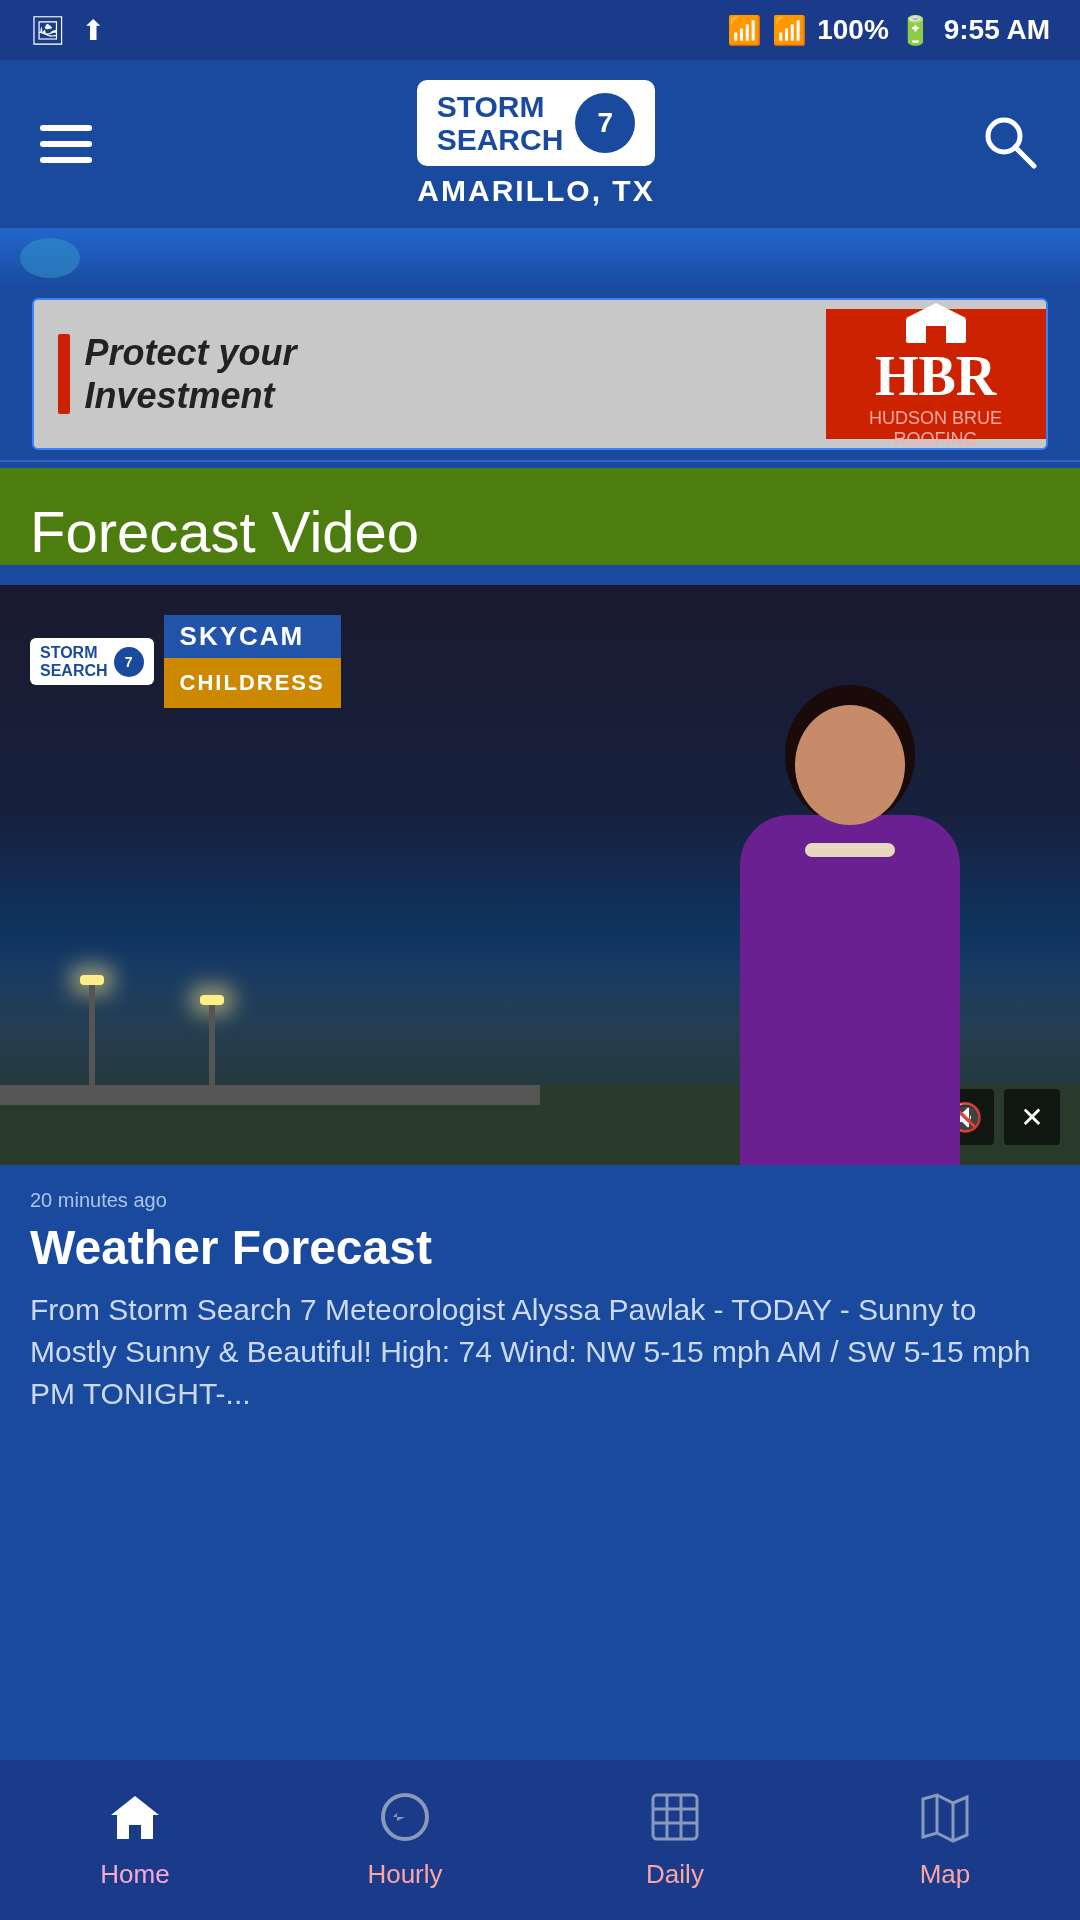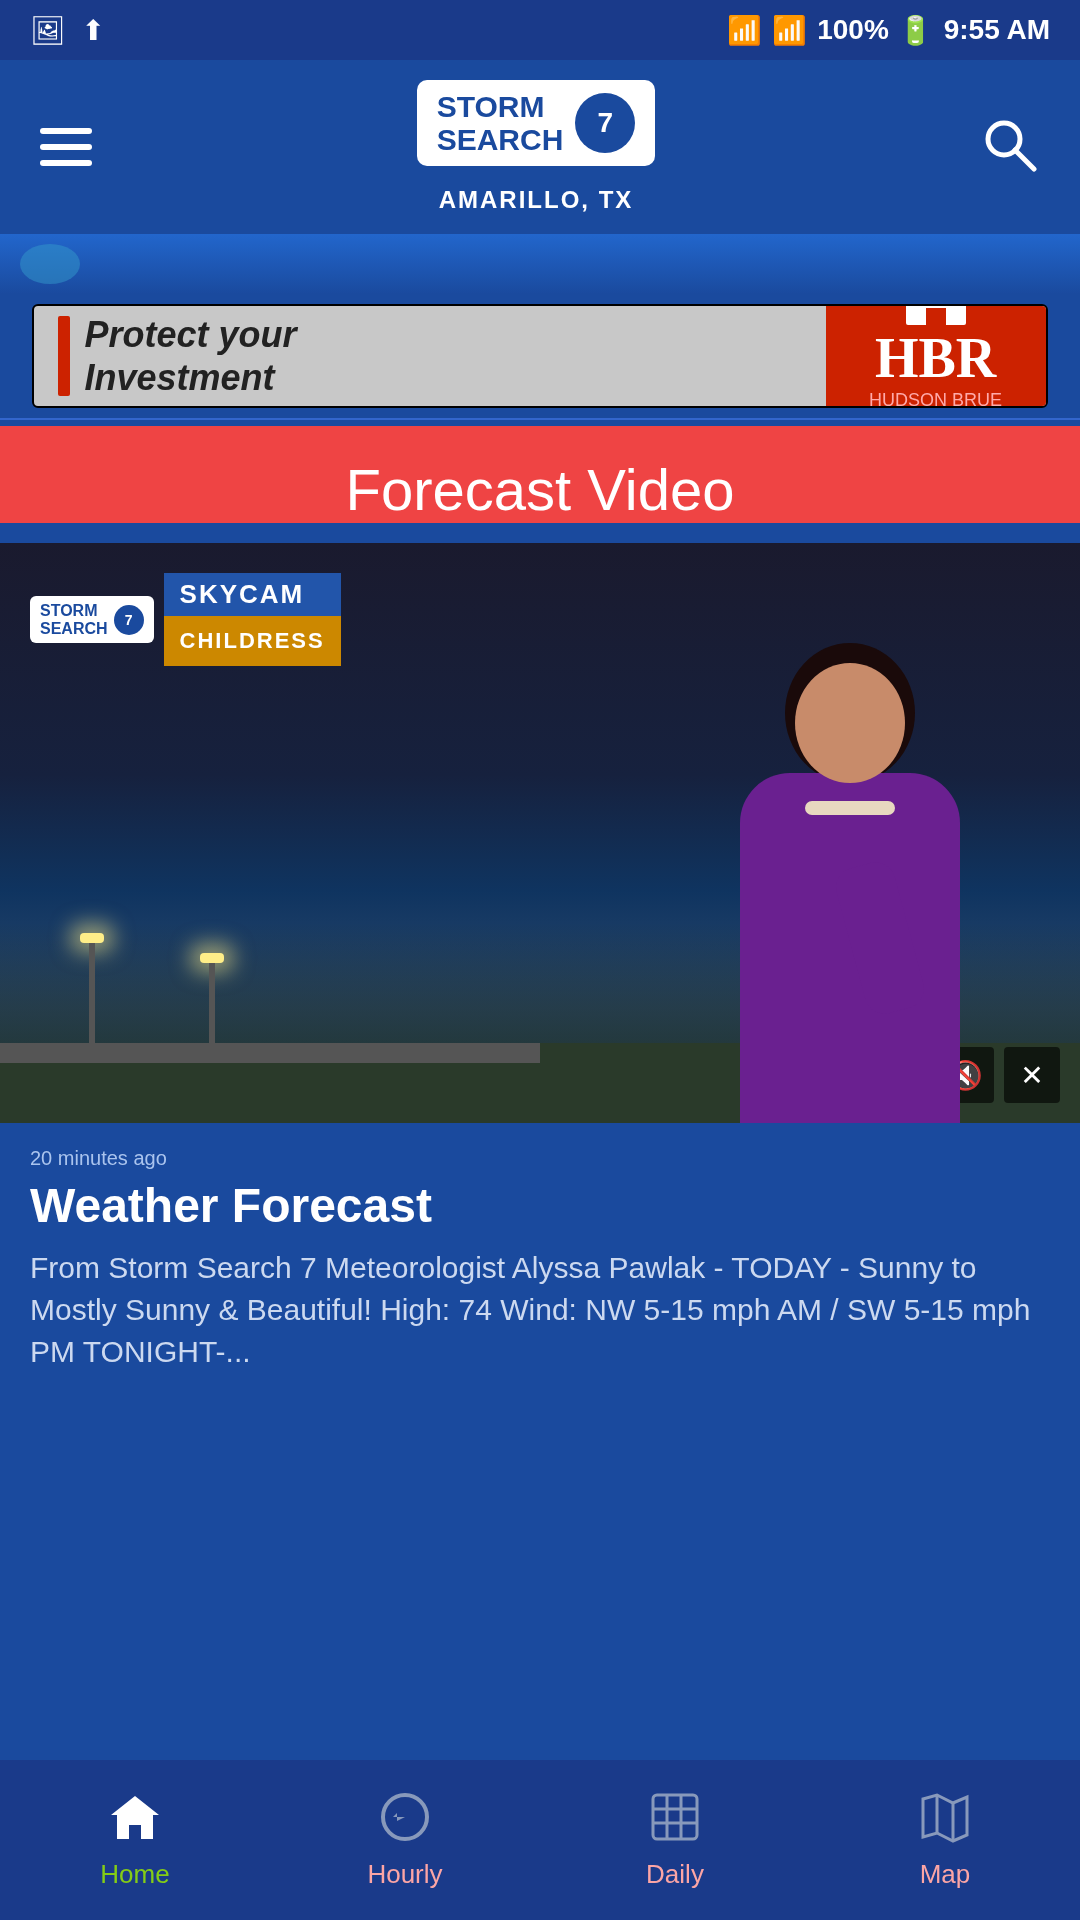--- a/index.html
+++ b/index.html
@@ -95,42 +95,42 @@
       display: flex;
       align-items: center;
       justify-content: center;
       color: white;
       font-size: 28px;
       font-weight: bold;
     }
 
     .location-text {
       color: white;
-      font-size: 24px;
+      font-size: 30px;
       font-weight: bold;
       letter-spacing: 2px;
-      margin-top: 20px;
+      margin-top: 8px;
     }
 
     .search-icon-btn {
       cursor: pointer;
       color: white;
     }
 
     
     .ad-banner {
       width: 94%;
       margin: 10px auto;
       background: #c8c8c8;
       border-radius: 6px;
-      height: 104px;
+      height: 152px;
       display: flex;
       align-items: center;
       overflow: hidden;
-      border: 2px solid #000000;
+      border: 2px solid #3b82f6;
     }
 
     .ad-left {
       flex: 1;
       padding: 20px 24px;
       display: flex;
       align-items: center;
       gap: 14px;
     }
 
@@ -179,23 +179,22 @@
     
     .divider {
       width: 100%;
       height: 2px;
       background: #3366cc;
       margin: 6px 0;
     }
 
     
     .forecast-section {
-      background: #ef4444;
+      background: #4d7c0f;
       padding: 30px 30px 0 30px;
-      text-align: center;
     }
 
     .section-title {
       color: white;
       font-size: 58px;
       font-weight: 300;
       margin-bottom: 20px;
     }
 
     
@@ -358,21 +357,21 @@
       flex-direction: column;
       align-items: center;
       justify-content: center;
       gap: 8px;
       cursor: pointer;
       color: #fca5a5;
       padding: 10px 0;
     }
 
     .nav-item.active {
-      color: #84cc16;
+      color: #f9a8d4;
     }
 
     .nav-icon {
       font-size: 48px;
       line-height: 1;
     }
 
     .nav-label {
       font-size: 26px;
     }

